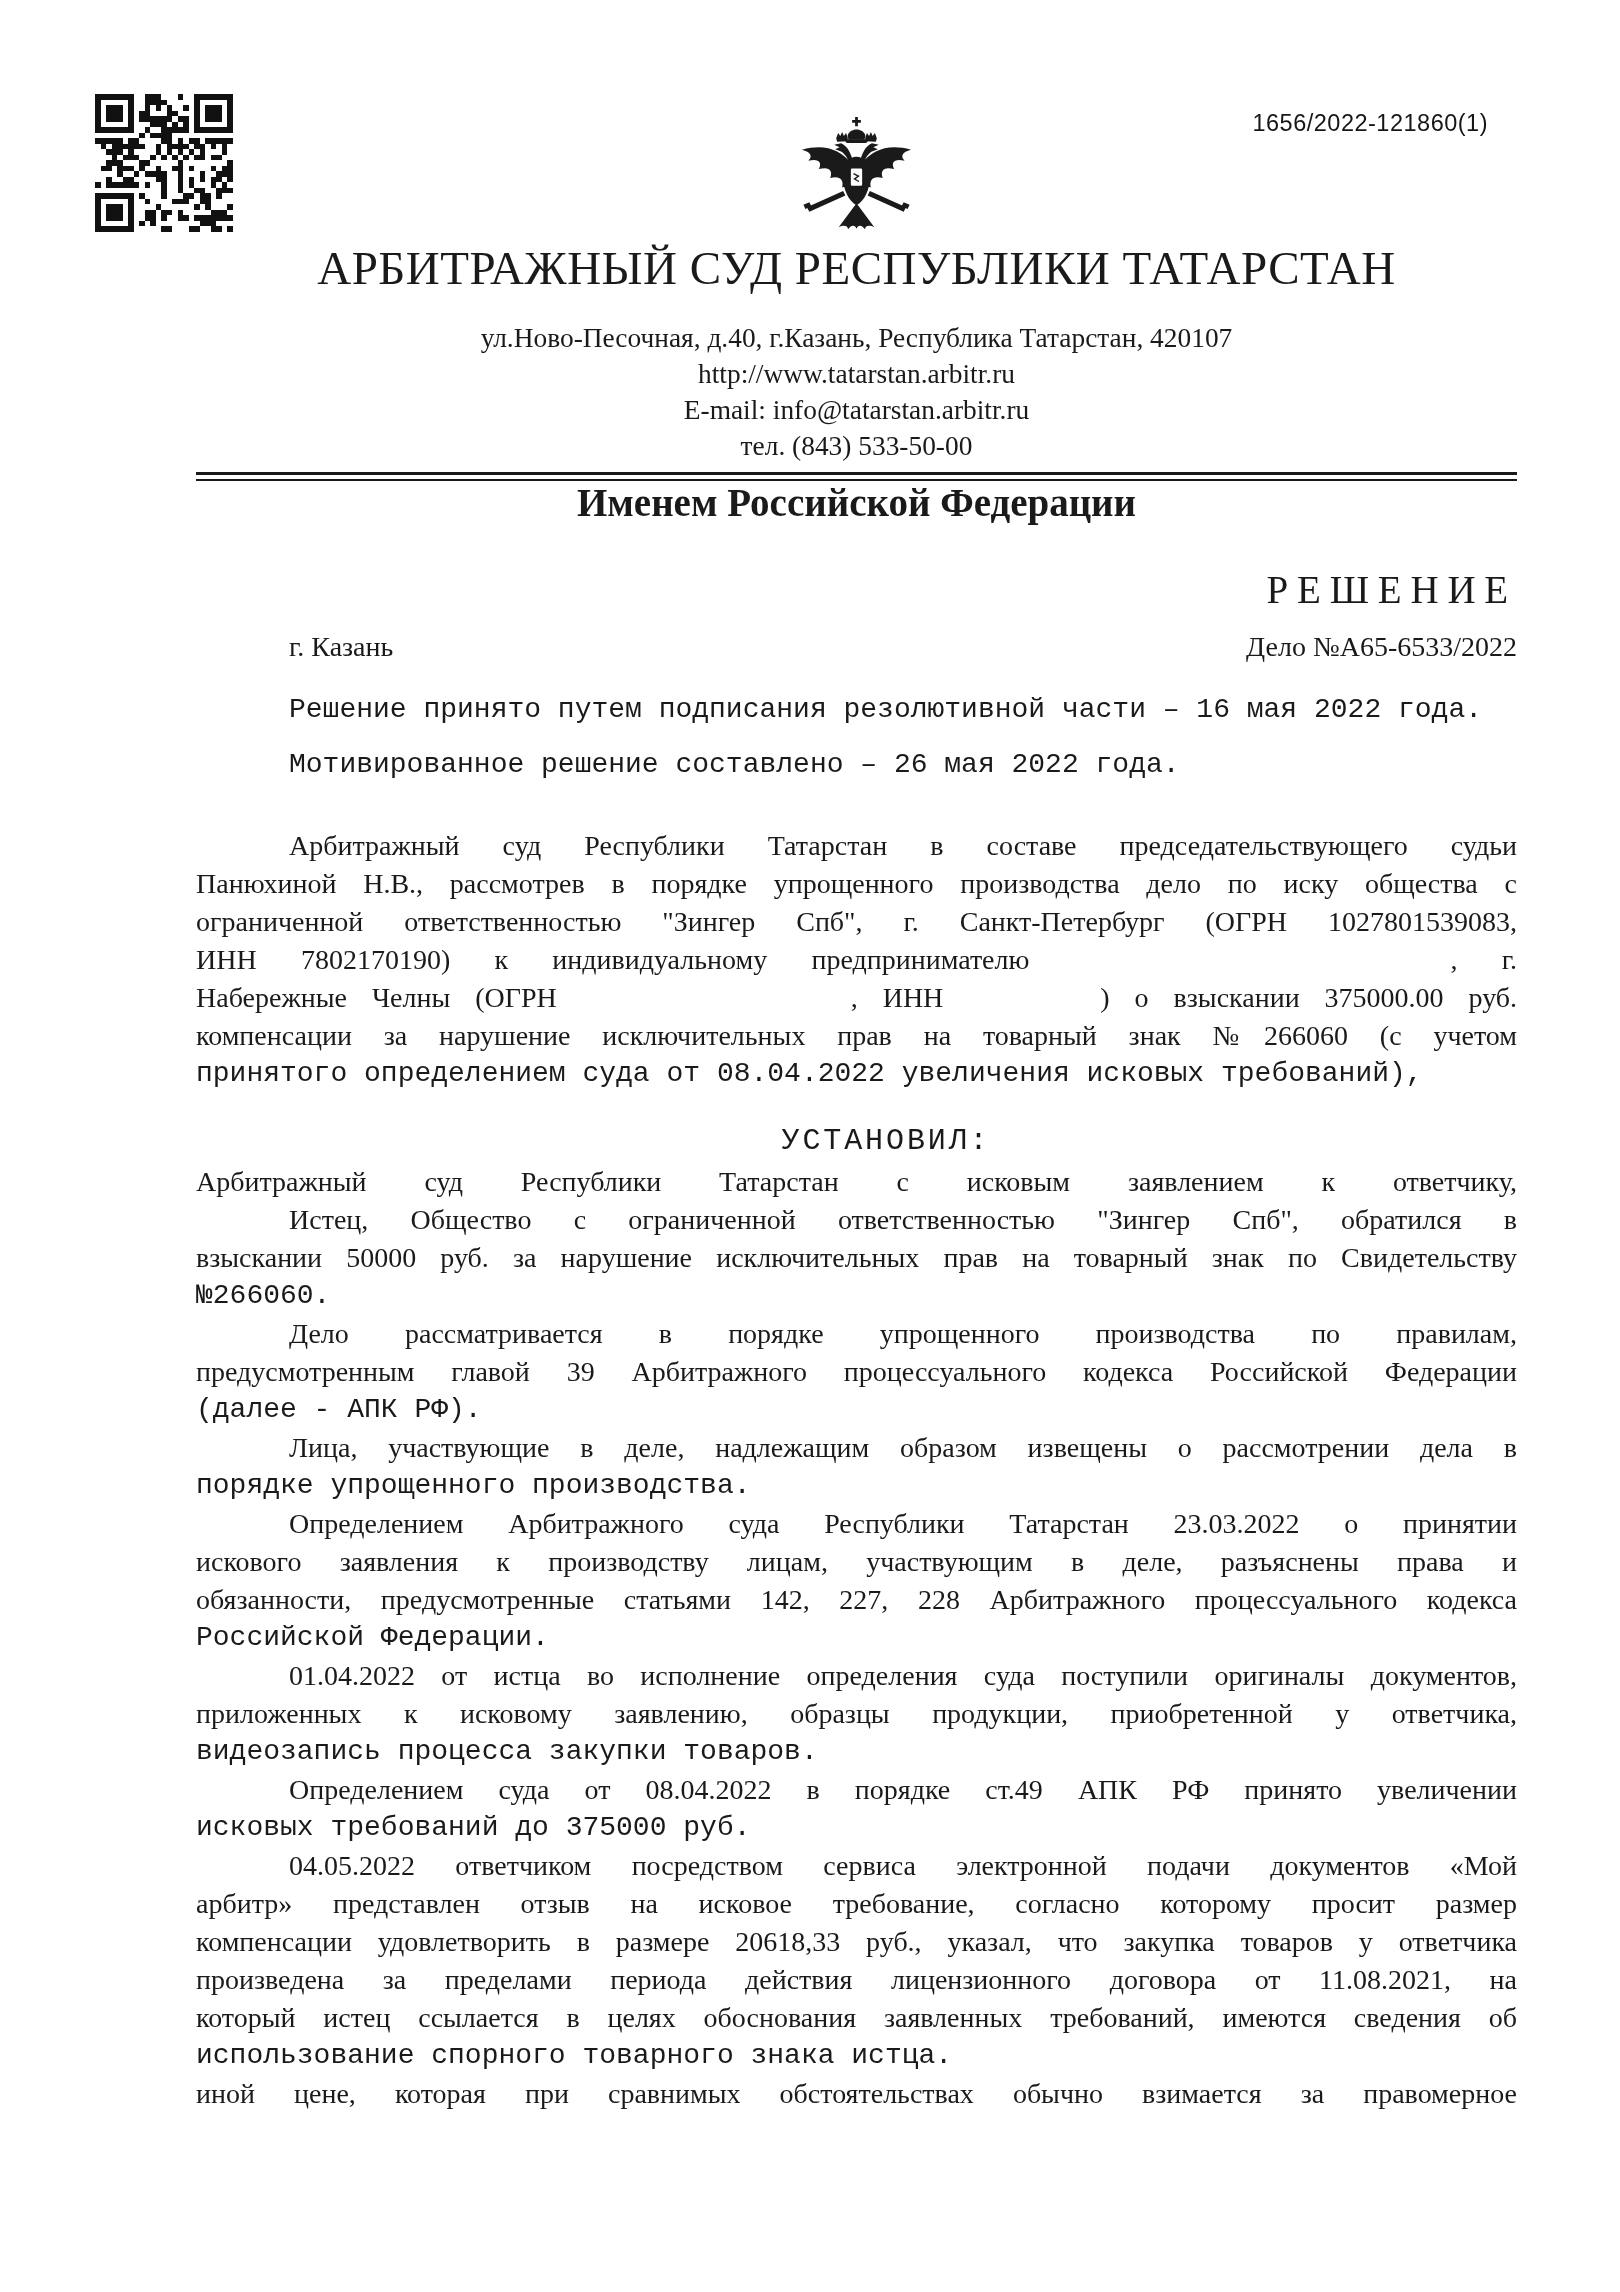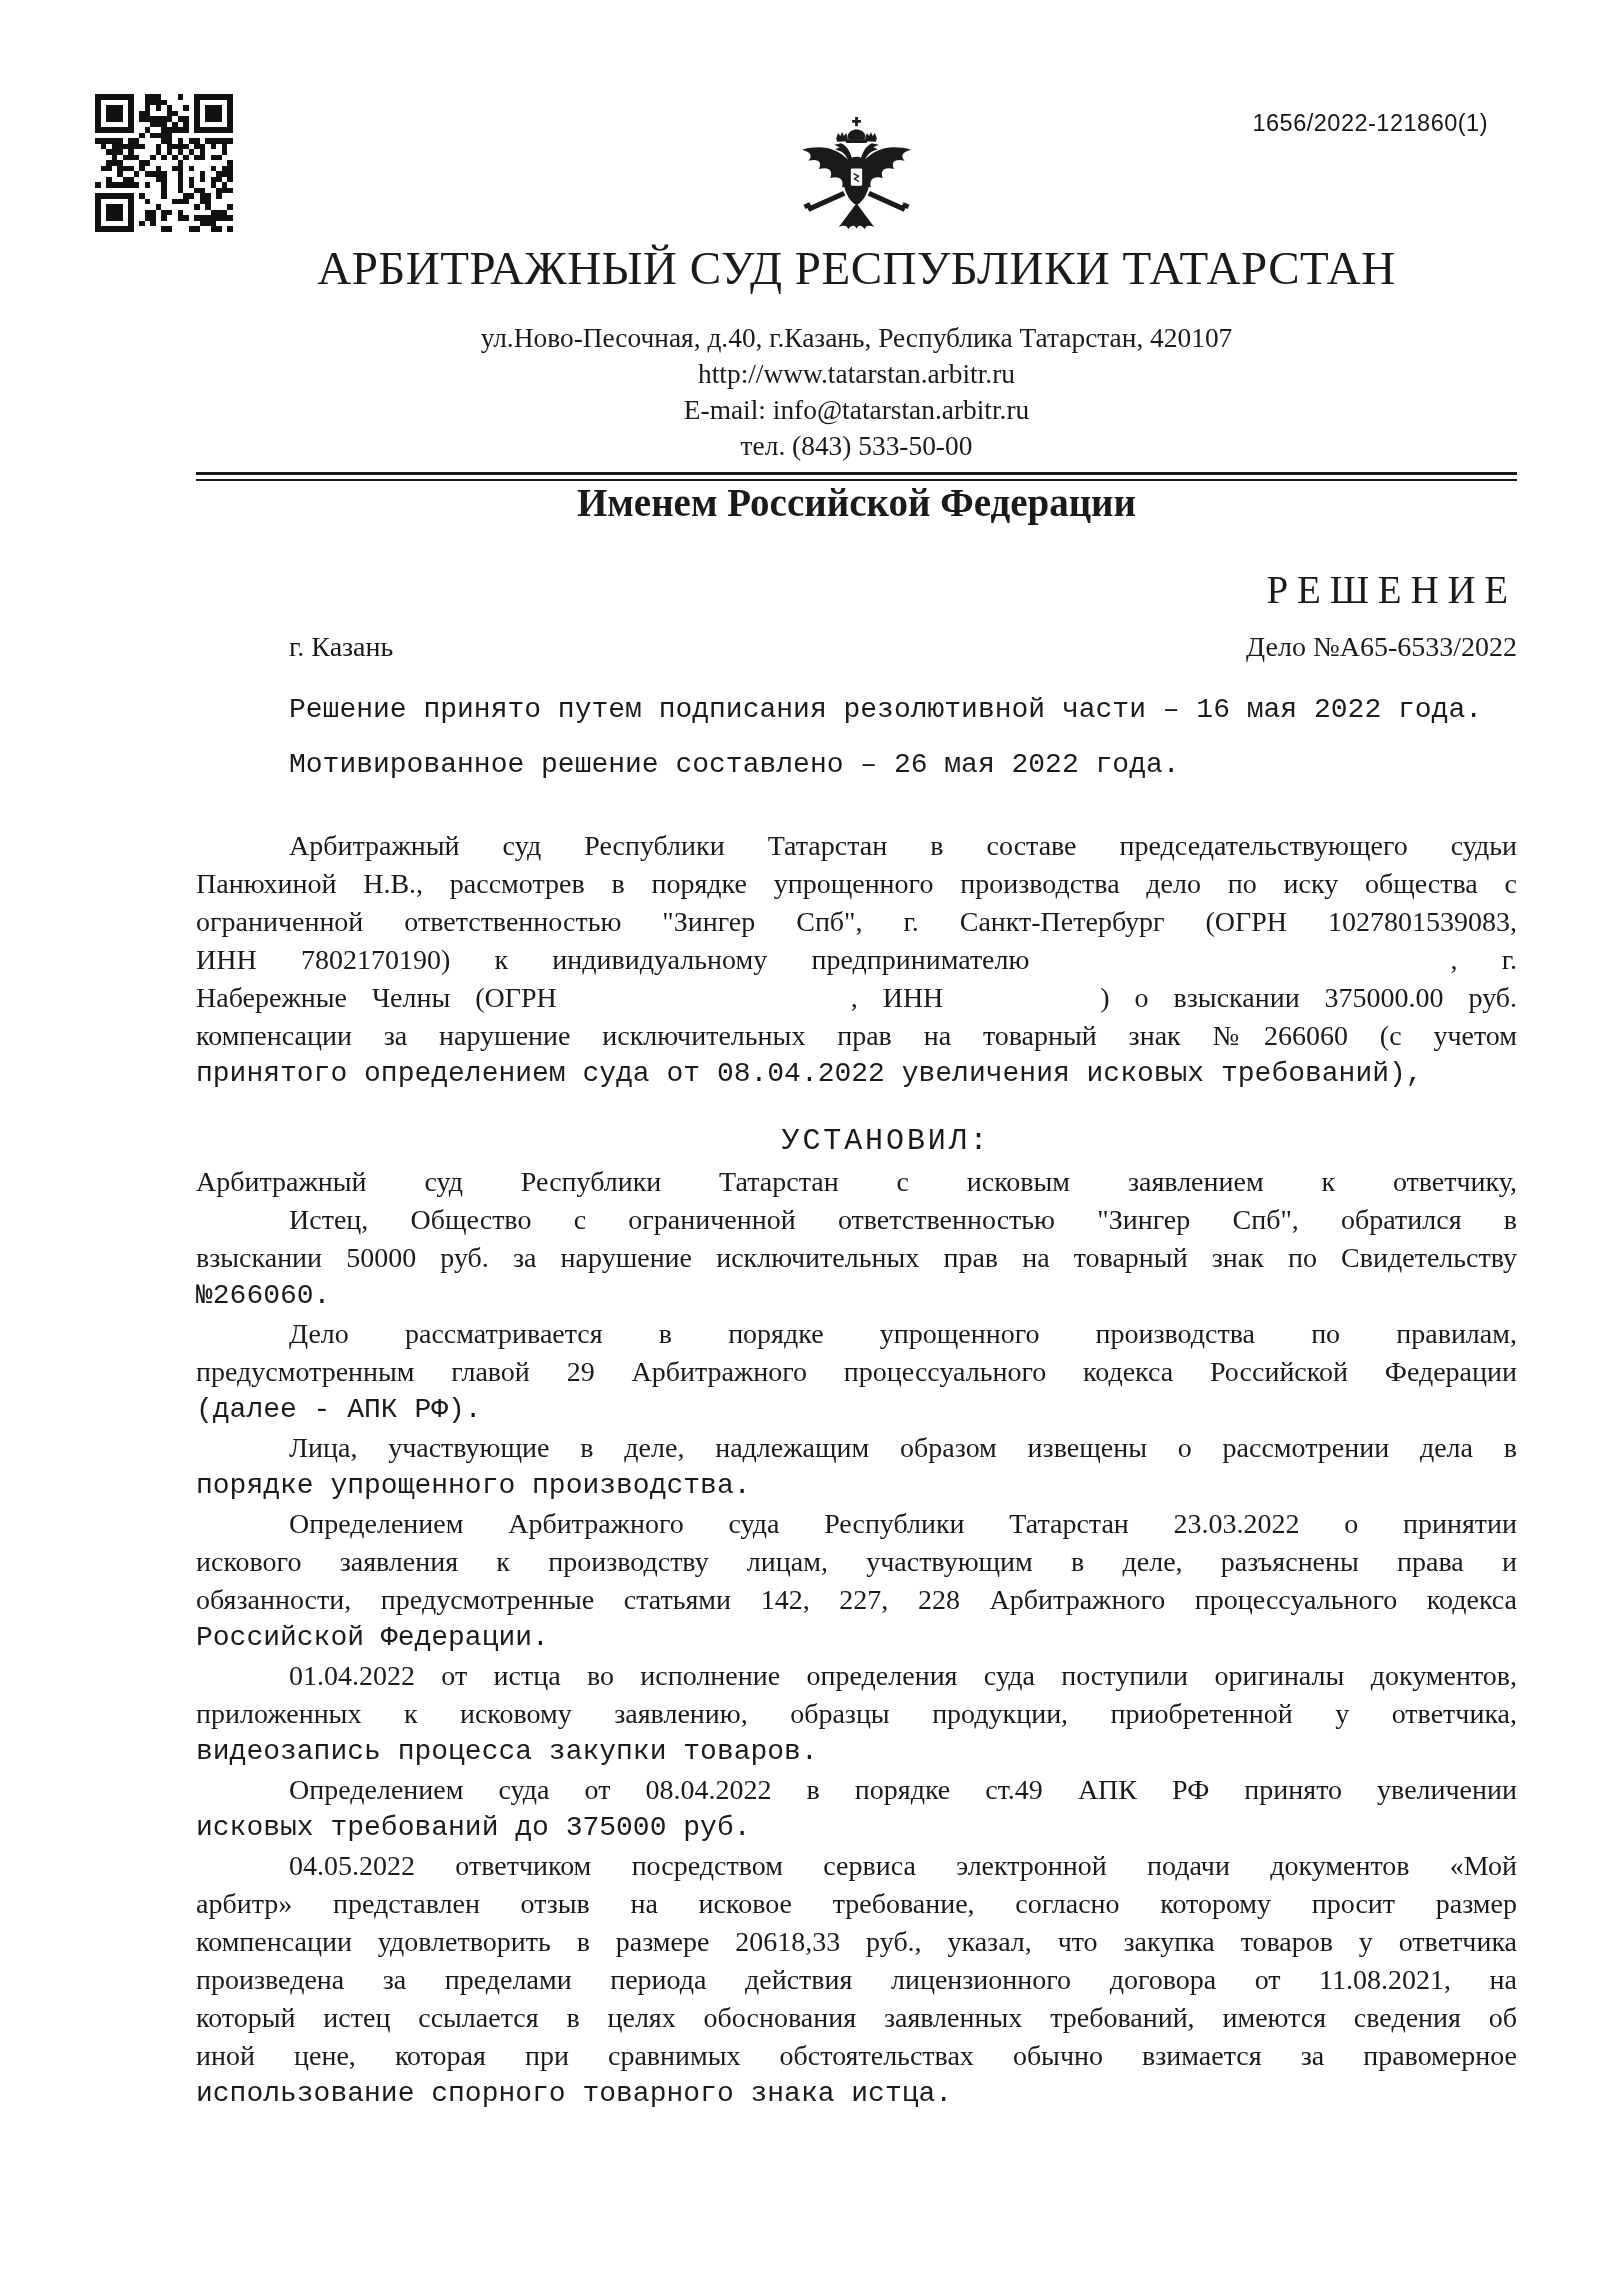--- a/index.html
+++ b/index.html
@@ -152,21 +152,21 @@
         <div class="line first last">УСТАНОВИЛ:</div>
       </div>
       <div class="para" data-name="claim-paragraph">
         <div class="line">Арбитражный суд Республики Татарстан с исковым заявлением к ответчику,</div>
         <div class="line first">Истец, Общество с ограниченной ответственностью "Зингер Спб", обратился в</div>
         <div class="line">взыскании 50000 руб. за нарушение исключительных прав на товарный знак по Свидетельству</div>
         <div class="line last">№266060.</div>
       </div>
       <div class="para" data-name="procedure-paragraph">
         <div class="line first">Дело рассматривается в порядке упрощенного производства по правилам,</div>
-        <div class="line">предусмотренным главой 29 Арбитражного процессуального кодекса Российской Федерации</div>
+        <div class="line">предусмотренным главой 39 Арбитражного процессуального кодекса Российской Федерации</div>
         <div class="line last">(далее - АПК РФ).</div>
       </div>
       <div class="para" data-name="notice-paragraph">
         <div class="line first">Лица, участвующие в деле, надлежащим образом извещены о рассмотрении дела в</div>
         <div class="line last">порядке упрощенного производства.</div>
       </div>
       <div class="para" data-name="ruling-23-03-paragraph">
         <div class="line first">Определением Арбитражного суда Республики Татарстан 23.03.2022 о принятии</div>
         <div class="line">искового заявления к производству лицам, участвующим в деле, разъяснены права и</div>
         <div class="line">обязанности, предусмотренные статьями 142, 227, 228 Арбитражного процессуального кодекса</div>
@@ -180,19 +180,19 @@
       <div class="para" data-name="increase-paragraph">
         <div class="line first">Определением суда от 08.04.2022 в порядке ст.49 АПК РФ принято увеличении</div>
         <div class="line last">исковых требований до 375000 руб.</div>
       </div>
       <div class="para" data-name="response-paragraph">
         <div class="line first">04.05.2022 ответчиком посредством сервиса электронной подачи документов «Мой</div>
         <div class="line">арбитр» представлен отзыв на исковое требование, согласно которому просит размер</div>
         <div class="line">компенсации удовлетворить в размере 20618,33 руб., указал, что закупка товаров у ответчика</div>
         <div class="line">произведена за пределами периода действия лицензионного договора от 11.08.2021, на</div>
         <div class="line">который истец ссылается в целях обоснования заявленных требований, имеются сведения об</div>
+        <div class="line last">использование спорного товарного знака истца.</div>
         <div class="line">иной цене, которая при сравнимых обстоятельствах обычно взимается за правомерное</div>
-        <div class="line last">использование спорного товарного знака истца.</div>
       </div>
     </div>
 
 </div>
 
 
 </body></html>

